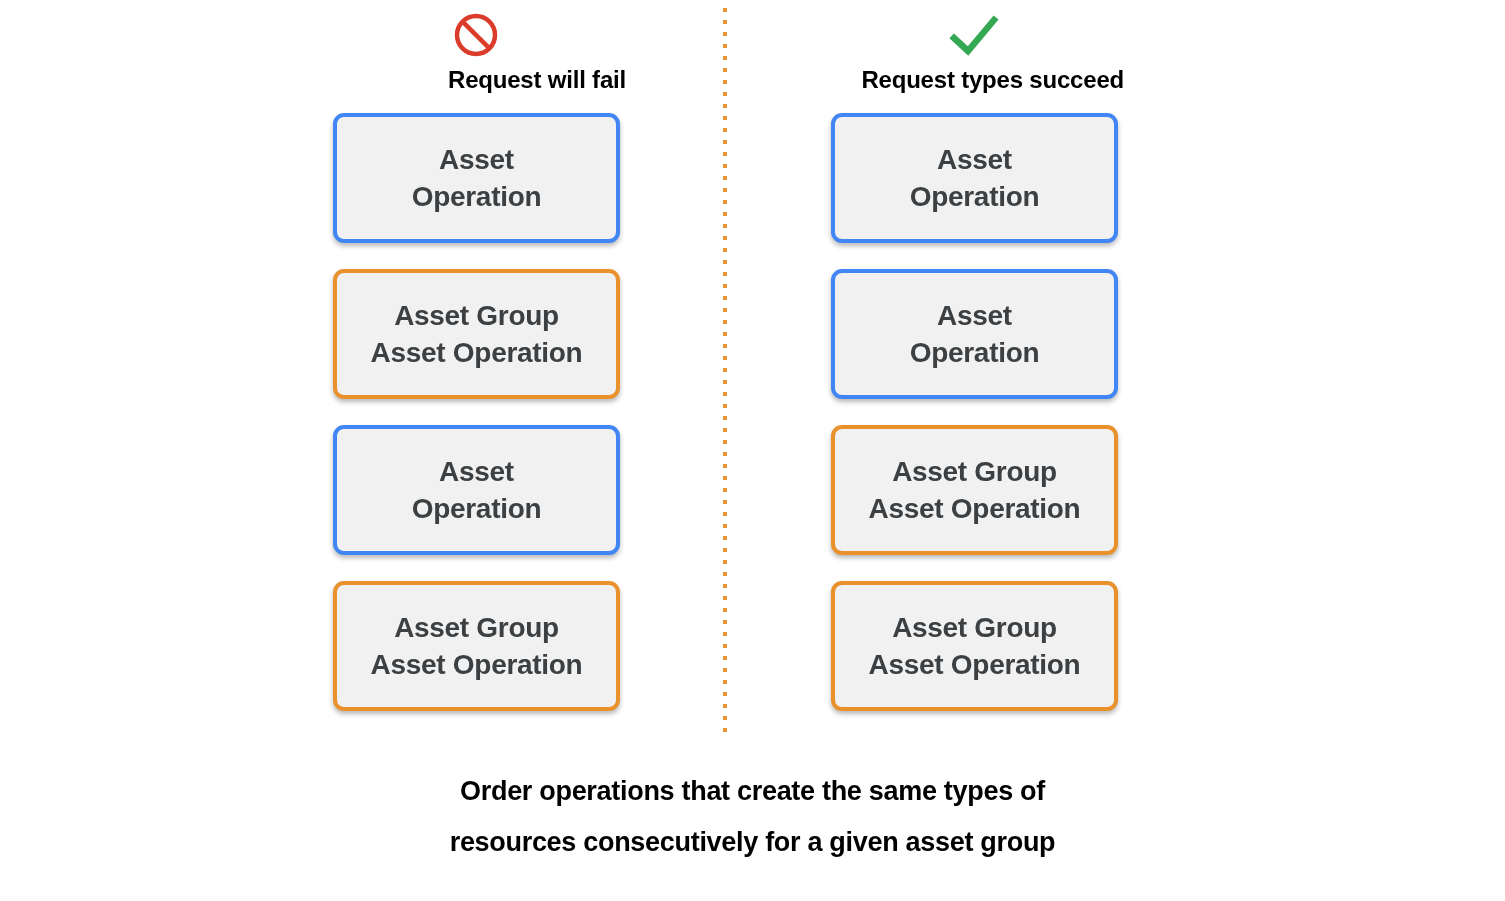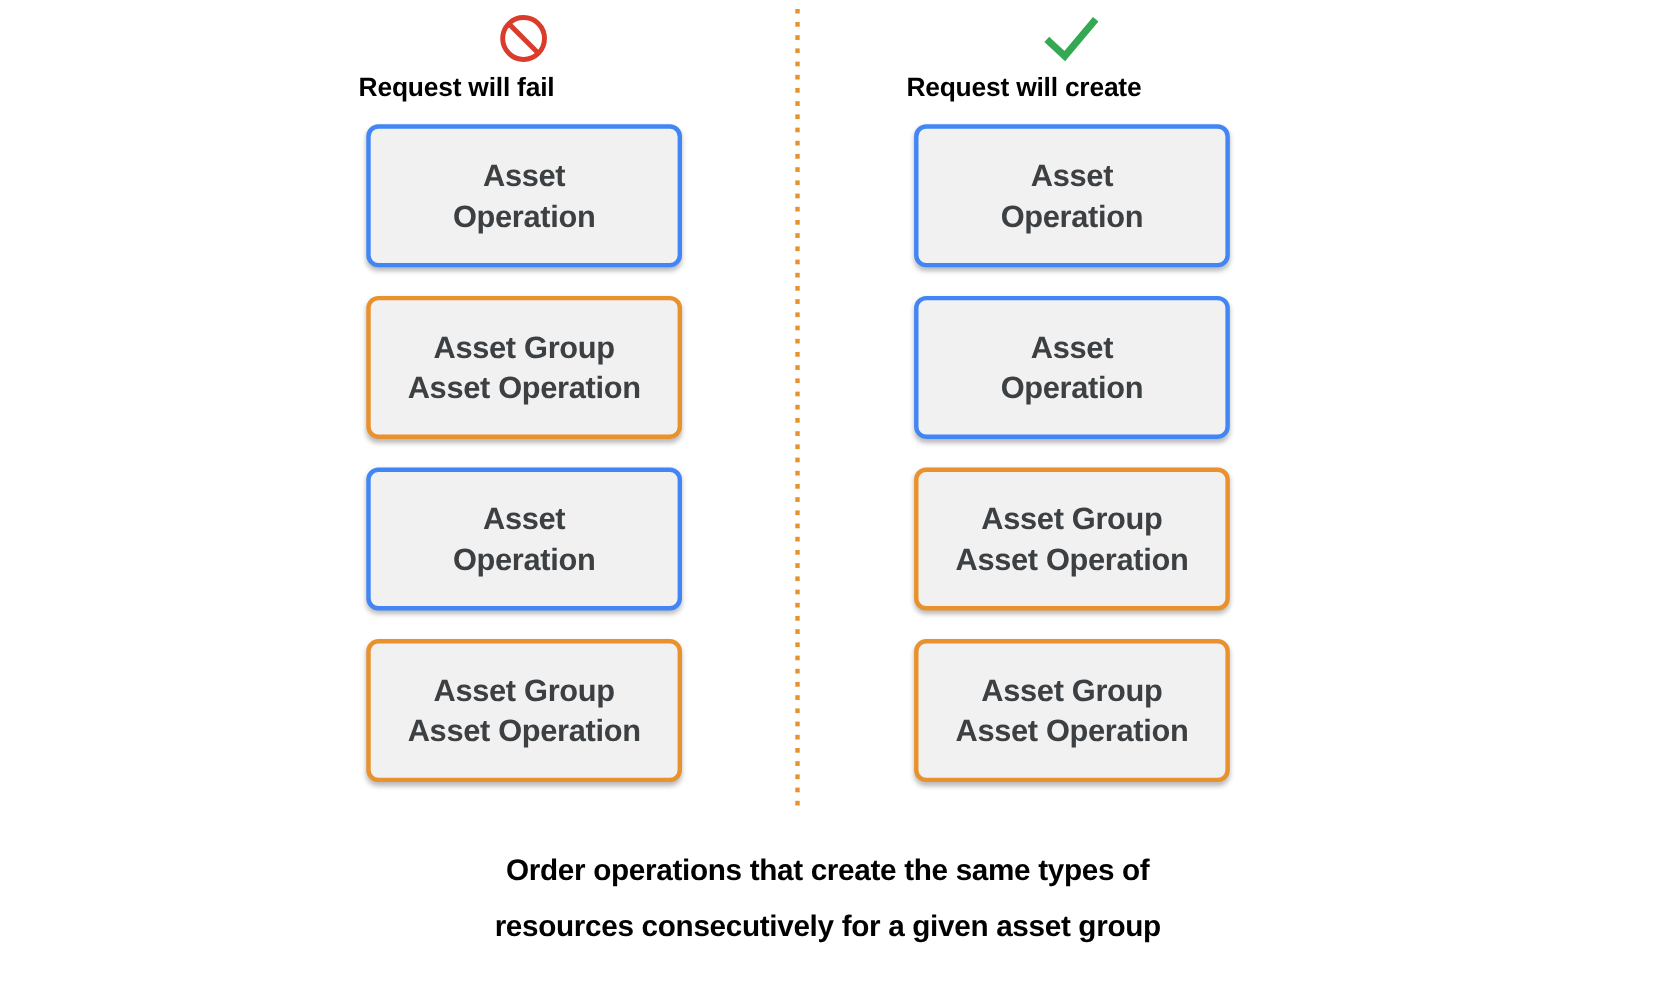--- a/index.html
+++ b/index.html
@@ -46,21 +46,21 @@
     width: 300px;
   }
   .column-fail    { left: 326px; }
   .column-succeed { left: 824px; }
 
   .col-header {
     position: absolute;
     top: 12px;
     left: 0;
     width: 300px;
-    text-align: left;
+    text-align: right;
   }
 
   .status-icon {
     display: block;
     margin: 0 auto 6px auto;
     height: 48px;
     width: 60px;
   }
   .status-icon svg { display: block; margin: 0 auto; }
 
@@ -162,21 +162,21 @@
     </div>
   </div>
 
   <div class="column column-succeed">
     <div class="col-header">
       <span class="status-icon">
         <svg width="54" height="46" viewBox="0 0 54 46">
           <polyline points="7,26 21,39 47,8" fill="none" stroke="#34A853" stroke-width="6.5" stroke-linecap="square" stroke-linejoin="miter"></polyline>
         </svg>
       </span>
-      <div class="col-title">Request will create</div>
+      <div class="col-title">Request types succeed</div>
     </div>
 
     <div class="card-stack">
       <div class="card accent-blue">
         <span class="card-text">Asset
 Operation</span>
       </div>
       <div class="card accent-blue">
         <span class="card-text">Asset
 Operation</span>

